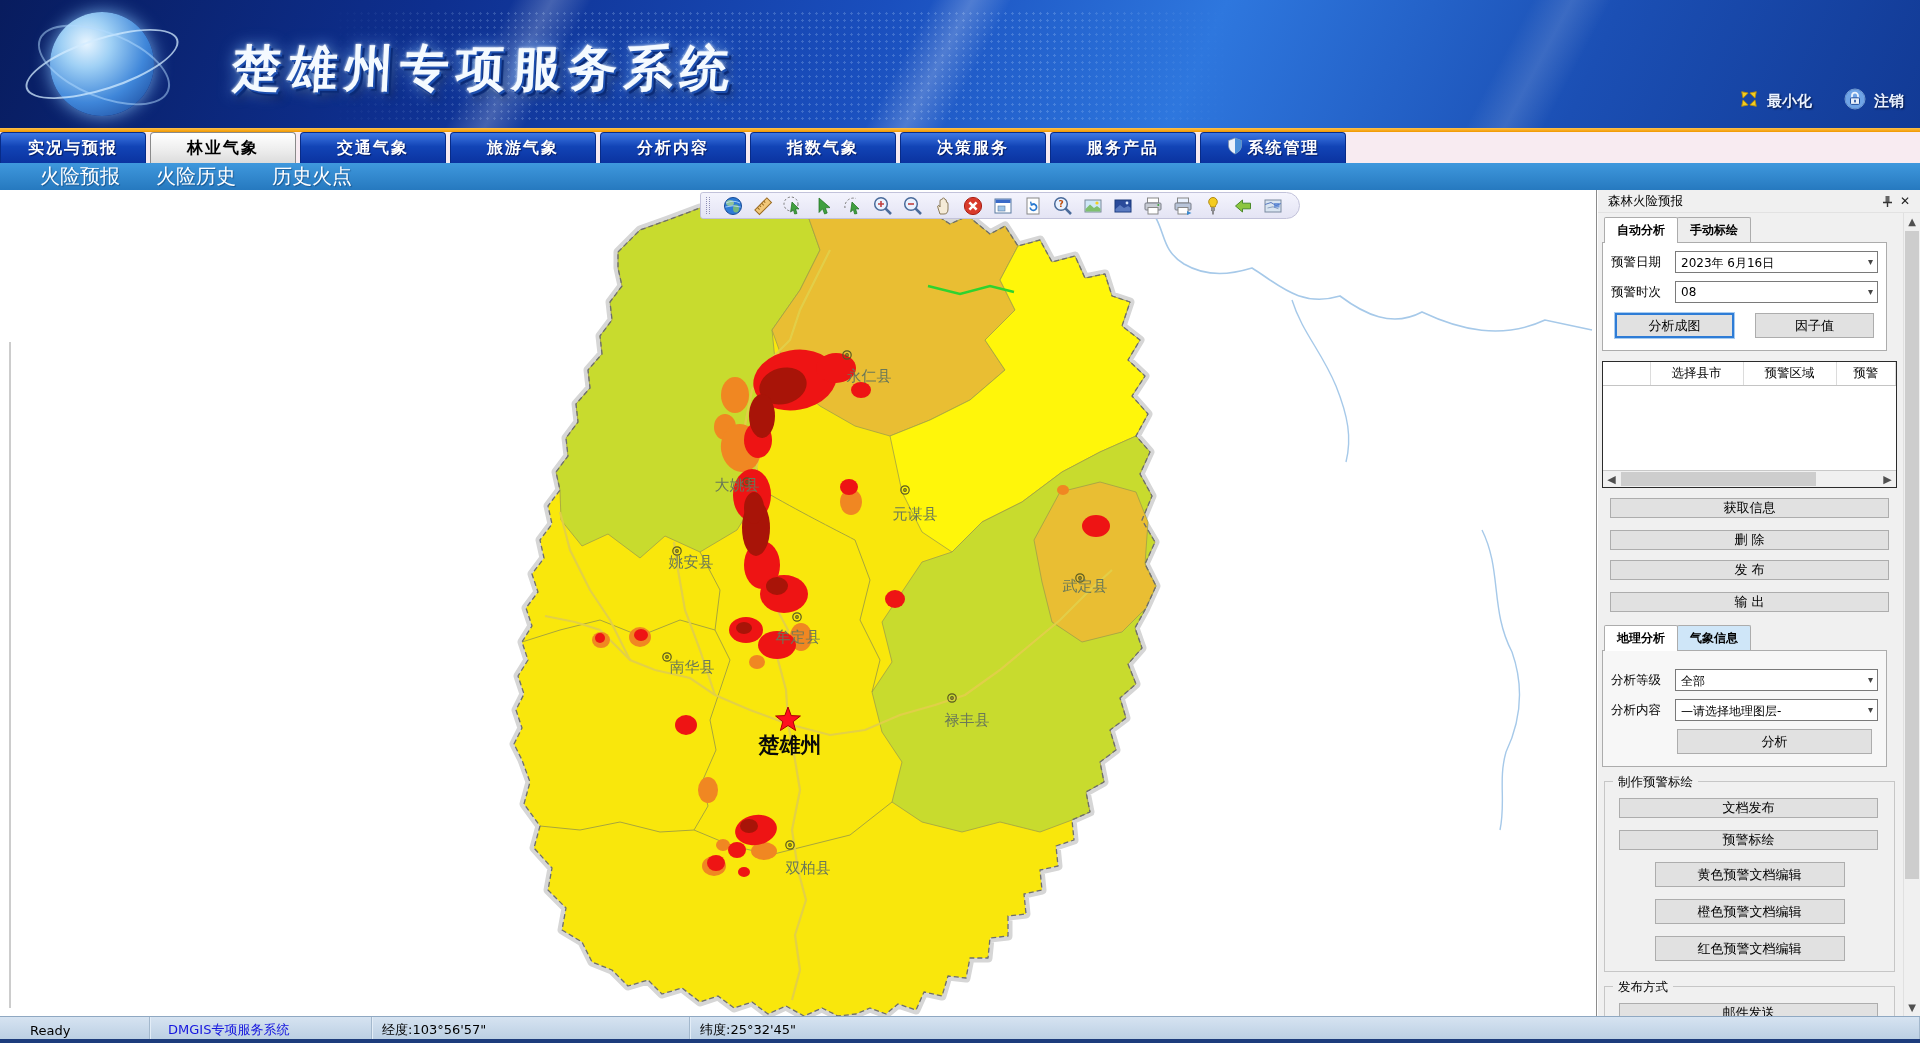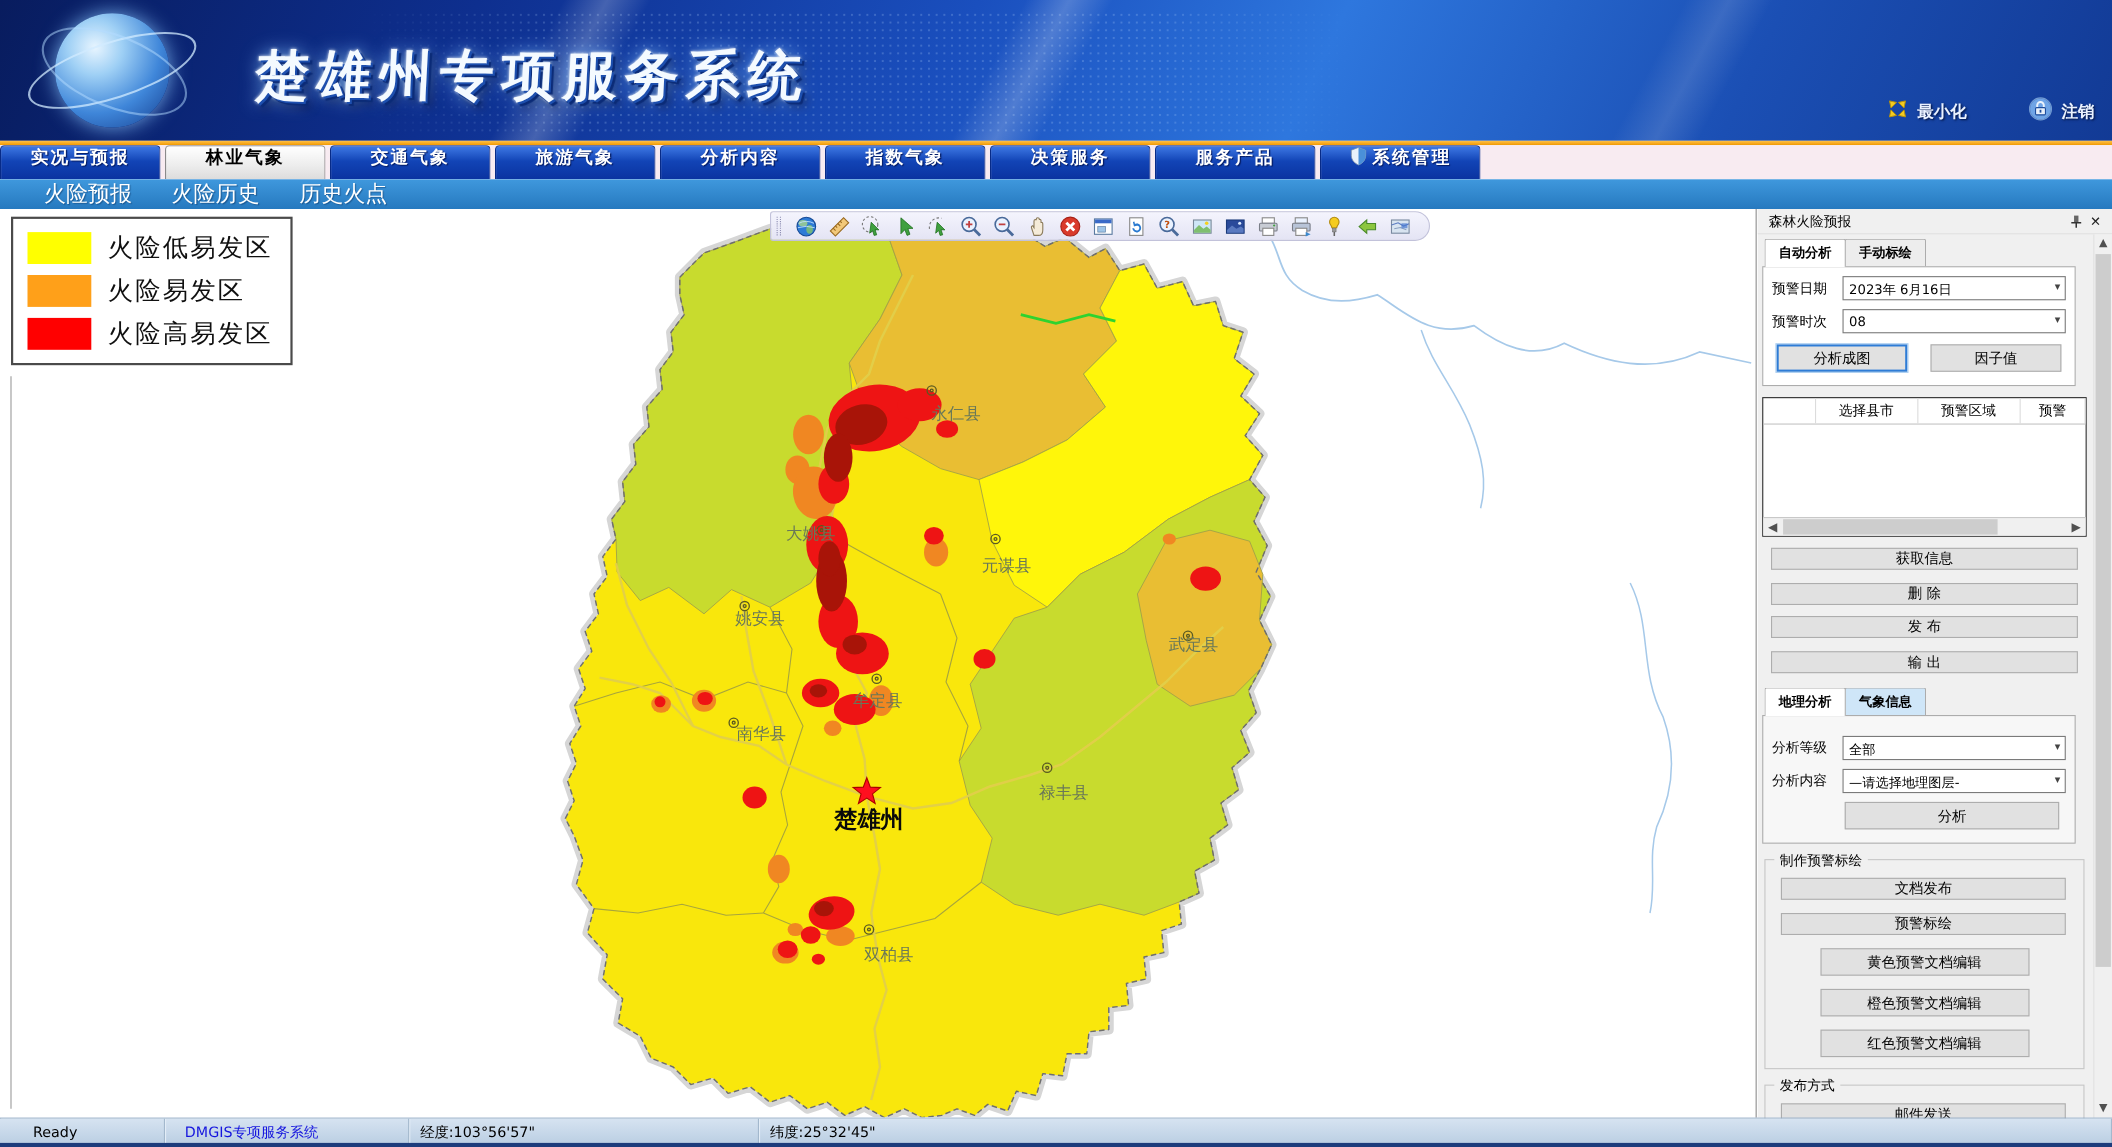--- a/index.html
+++ b/index.html
@@ -16,28 +16,28 @@
     background:linear-gradient(90deg,transparent,rgba(255,255,255,.22),transparent); transform:rotate(28deg); }
   .globe { position:absolute; left:28px; top:4px; width:150px; height:118px; }
   .globe .sphere { position:absolute; left:22px; top:8px; width:104px; height:104px; border-radius:50%;
     background:radial-gradient(circle at 35% 30%, #E8F5FF 0%, #9FD0F5 25%, #3F86D9 60%, #123A8C 100%); box-shadow:0 0 18px rgba(140,200,255,.8); }
   .globe .ring { position:absolute; border:2px solid rgba(210,235,255,.75); border-radius:50%; }
   .globe .r1 { left:-6px; top:34px; width:160px; height:52px; transform:rotate(-18deg); }
   .globe .r2 { left:6px; top:28px; width:140px; height:66px; transform:rotate(22deg); border-color:rgba(180,220,255,.5); }
   .banner-title { position:absolute; left:232px; top:36px; font-size:49px; font-weight:bold; letter-spacing:7px;
     color:#F4FAFF; transform:skewX(-3deg);
     text-shadow:2px 2px 0 #1D4FAE, 4px 4px 1px #0B2B77, 0 0 3px #fff, 0 0 16px rgba(130,190,255,.95), 6px 6px 8px rgba(0,0,30,.55); }
-  .win-controls { position:absolute; right:16px; top:88px; display:flex; gap:56px; }
+  .win-controls { position:absolute; right:16px; top:88px; display:flex; gap:32px; }
   .win-btn { display:flex; align-items:center; gap:8px; color:#EAF2FF; font-size:15px; font-weight:bold;
     text-shadow:1px 1px 2px #00103A; cursor:pointer; }
 
   
   .orange-line { position:absolute; left:0; top:128px; width:1920px; height:4px; background:linear-gradient(#FFC24A,#F09800); }
   .tabbar { position:absolute; left:0; top:132px; width:1920px; height:31px; background:#F8EBF1; display:flex; gap:4px; }
-  .tab { width:146px; height:31px; display:flex; align-items:flex-start; justify-content:center; gap:5px;
+  .tab { width:146px; height:31px; display:flex; align-items:center; justify-content:center; gap:5px;
     background:linear-gradient(#3E78E4,#1244B6 45%,#0A33A0); color:#fff; font-size:16px; font-weight:bold; letter-spacing:2px;
     border:1px solid #082B88; border-bottom:none; border-radius:4px 4px 0 0; cursor:pointer; text-shadow:1px 1px 1px #041A60; }
   .tab.active { background:linear-gradient(#FFFFFF,#ECECEC 60%,#DCDCDC); color:#000; text-shadow:none; border-color:#8A8A8A; }
 
   
   .subnav { position:absolute; left:0; top:163px; width:1920px; height:27px;
     background:linear-gradient(#3F98DD,#2679BF); display:flex; align-items:center; padding-left:40px; gap:36px; }
   .subnav-item { color:#fff; font-size:20px; cursor:pointer; text-shadow:1px 1px 1px rgba(0,30,70,.4); }
 
   
@@ -317,34 +317,20 @@
       <text x="737" y="300" class="lbl-county">大姚县</text>
       <text x="691" y="377" class="lbl-county">姚安县</text>
       <text x="1085" y="401" class="lbl-county">武定县</text>
       <text x="798" y="452" class="lbl-county">牟定县</text>
       <text x="692" y="482" class="lbl-county">南华县</text>
       <text x="967" y="535" class="lbl-county">禄丰县</text>
       <text x="808" y="683" class="lbl-county">双柏县</text>
       <text x="790" y="562" class="lbl-pref">楚雄州</text>
     </svg>
 
-  <div class="legend" id="legend">
-      <div class="legend-row">
-        <div class="legend-swatch" style="background: rgb(255, 255, 0);"></div>
-        <div class="legend-label">火险低易发区</div>
-      </div>
-      <div class="legend-row">
-        <div class="legend-swatch" style="background: rgb(255, 160, 25);"></div>
-        <div class="legend-label">火险易发区</div>
-      </div>
-      <div class="legend-row">
-        <div class="legend-swatch" style="background: rgb(255, 0, 0);"></div>
-        <div class="legend-label">火险高易发区</div>
-      </div>
-    </div>
 
   <div class="toolbar" id="toolbar">
     <div class="grip"></div>
   <span class="tbicon">
         <svg width="22" height="22" viewBox="0 0 22 22">
           <circle cx="11" cy="11" r="8.5" fill="#2E7BD6" stroke="#174A96"></circle>
           <ellipse cx="8" cy="8" rx="4" ry="3" fill="#9FD08F" opacity=".85"></ellipse>
           <ellipse cx="14" cy="13.5" rx="3" ry="4" fill="#7FC070" opacity=".85"></ellipse>
           <path d="M4,8 Q11,4.5 18,8 M3.4,12 Q11,9.5 18.6,12" stroke="#BFE0FF" fill="none" stroke-width=".8"></path>
         </svg>

